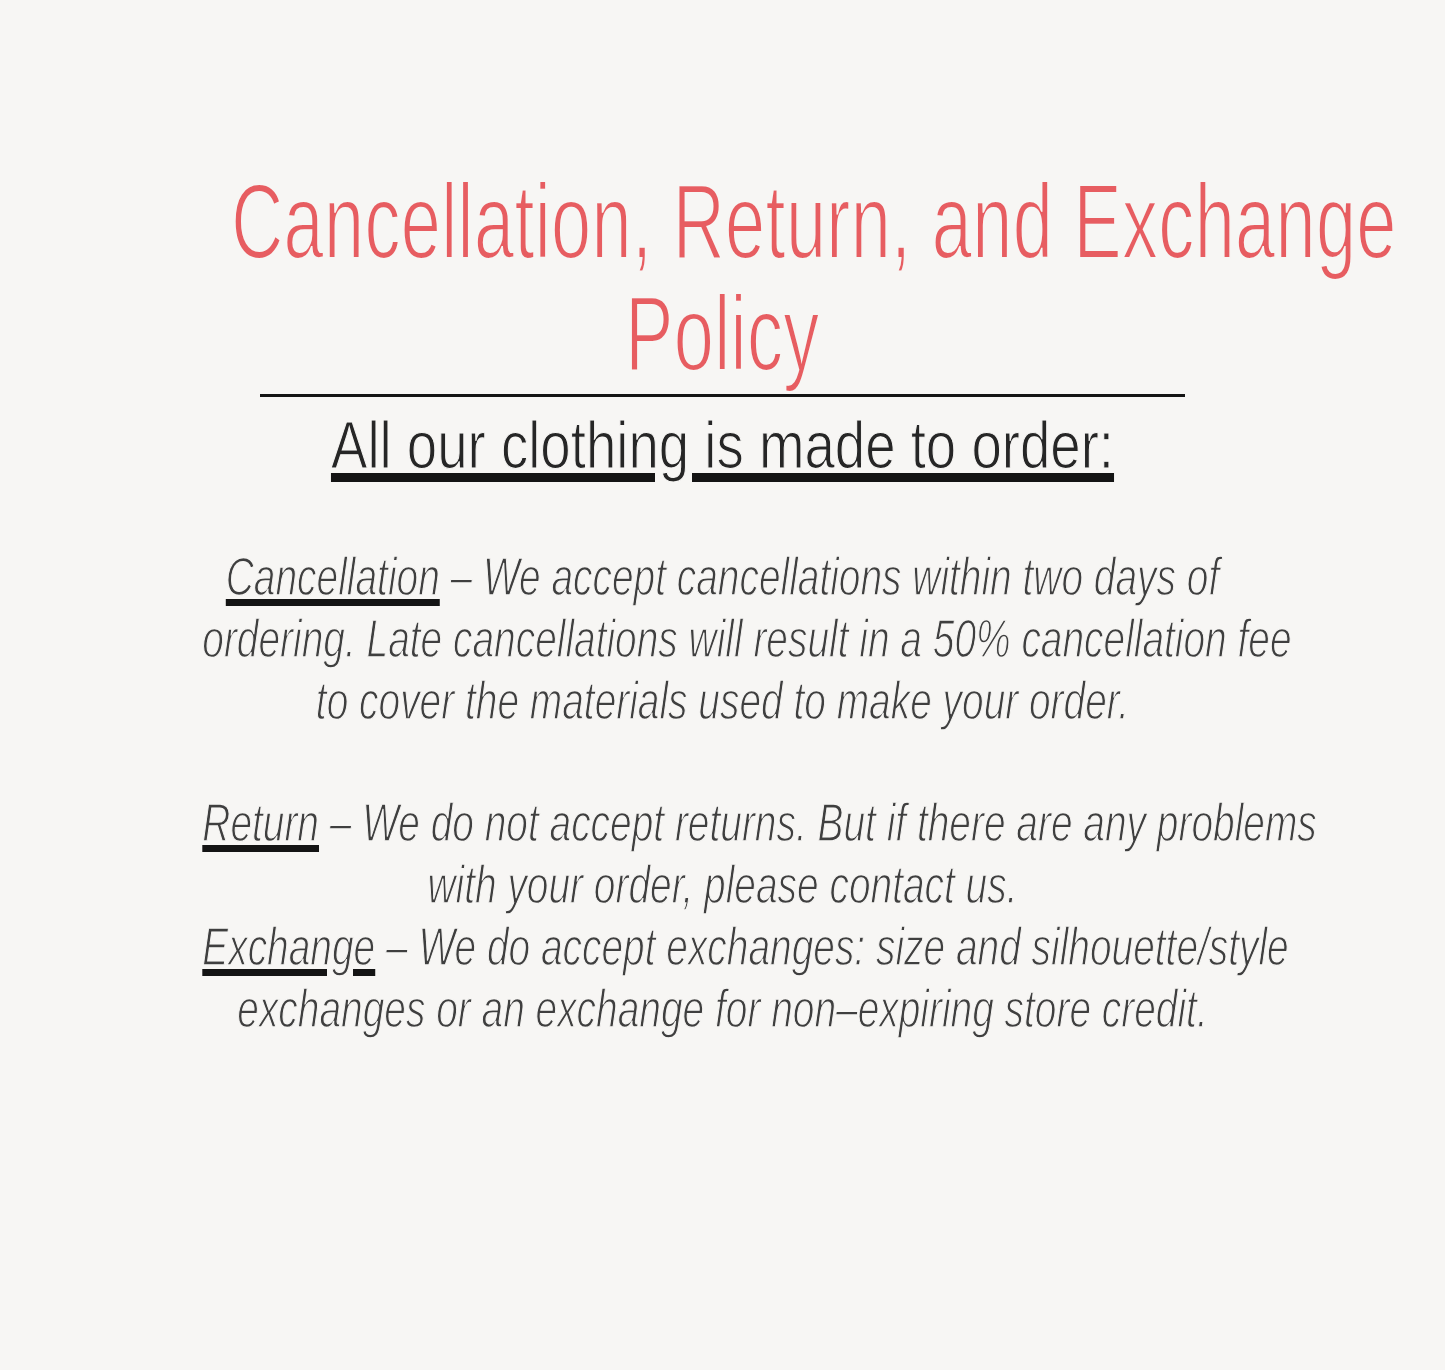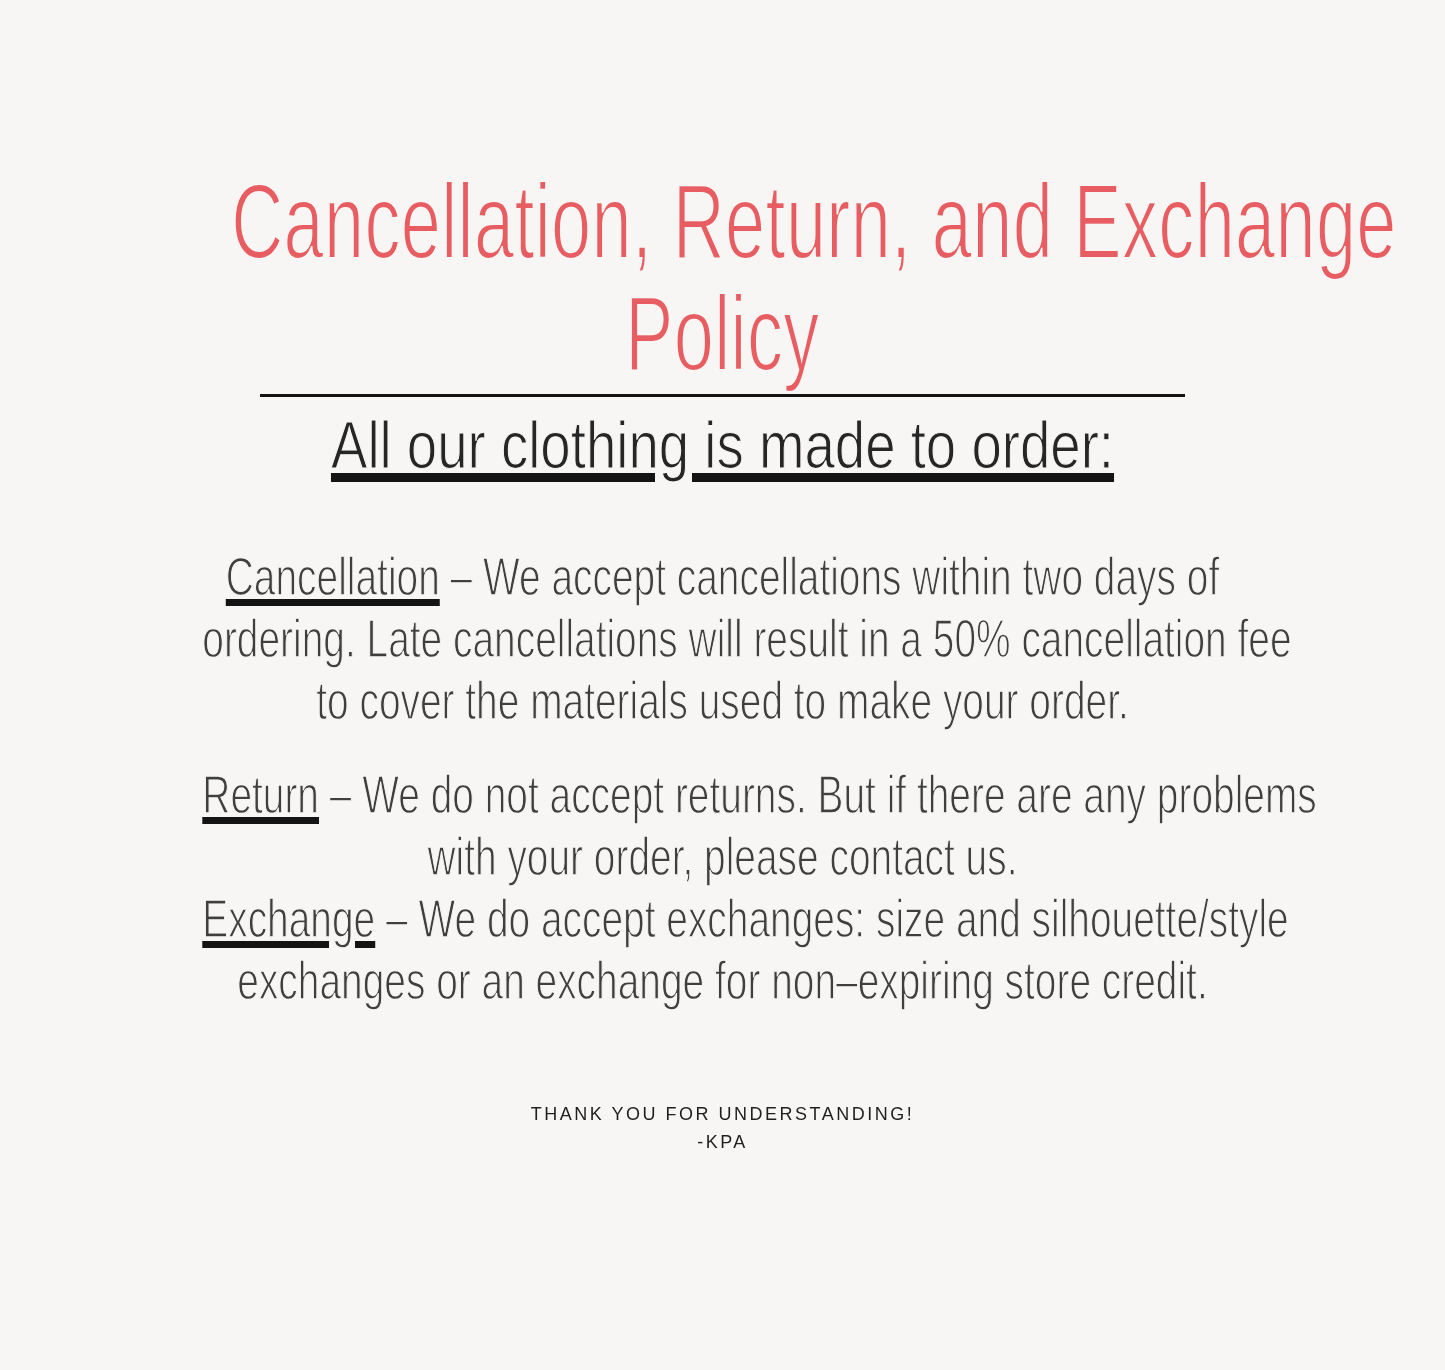--- a/index.html
+++ b/index.html
@@ -56,23 +56,23 @@
     transform-origin:50% 50%;
   }
   .sub-u{
     text-decoration-line:underline;
     text-decoration-thickness:9px;
     text-underline-offset:5px;
     text-decoration-color:var(--underline);
     text-decoration-skip-ink:auto;
   }
   
-  .para{margin:0;}
+  .para{margin:0;font-style:italic;}
   .para-cancellation{margin-top:60px;}
-  .para-return{margin-top:32px;}
+  .para-return{margin-top:60px;}
   .para-exchange{}
   .bline{
     display:block;
     white-space:nowrap;
     text-align:center;
     font-size:54px;
     line-height:62px;
     font-weight:300;
     color:var(--body-text);
     -webkit-text-stroke:1.3px var(--background);
@@ -123,18 +123,14 @@
   <div class="para para-return">
     <div class="bline"><span class="term">Return</span><span> – We do not accept returns. But if there are any problems</span></div>
     <div class="bline">with your order, please contact us.</div>
   </div>
 
   <div class="para para-exchange">
     <div class="bline"><span class="term">Exchange</span><span> – We do accept exchanges: size and silhouette/style</span></div>
     <div class="bline">exchanges or an exchange for non–expiring store credit.</div>
   </div>
 
-  <div class="footer">
-    <div class="fline">THANK YOU FOR UNDERSTANDING!</div>
-    <div class="fline">-KPA</div>
-  </div>
 
 </div>
 
 </body></html>

